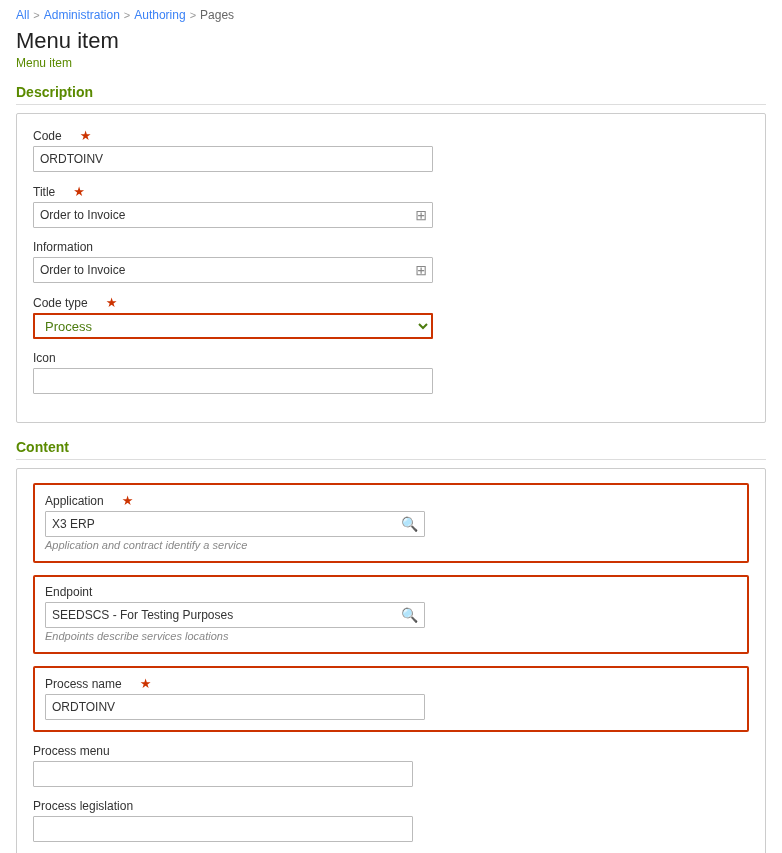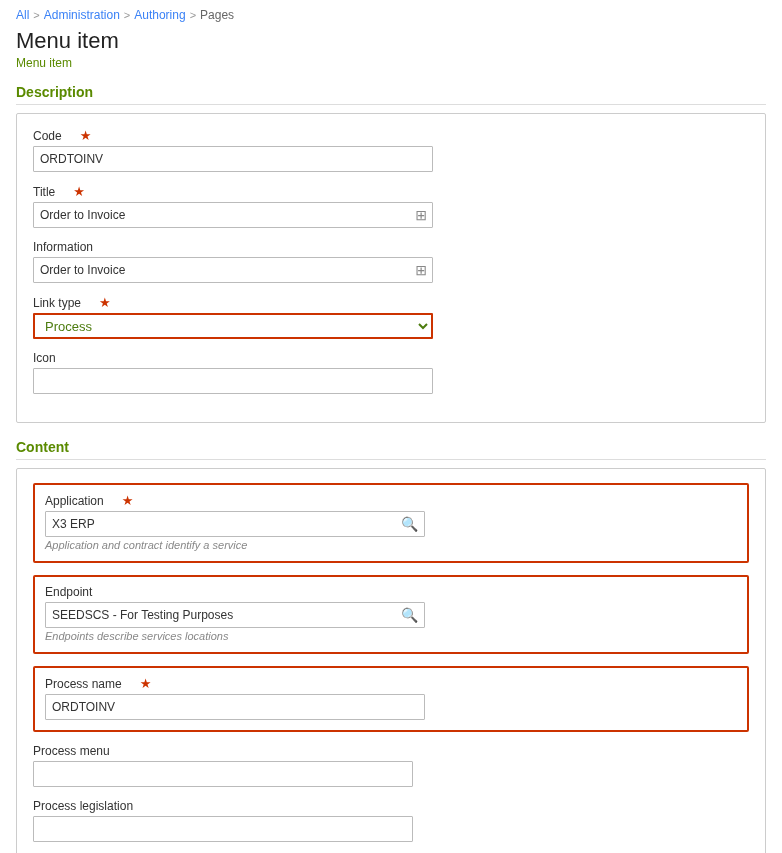--- a/index.html
+++ b/index.html
@@ -231,21 +231,21 @@
         <span>Information</span>
       </div>
       <div class="input-with-icon">
         <input type="text" class="field-input" value="Order to Invoice" style="">
         <span class="input-icon">⊞</span>
       </div>
     </div>
 
     <div class="form-group">
       <div class="field-label">
-        <span>Link type</span>
+        <span>Code type</span>
         <span class="required-star">★</span>
       </div>
       <select class="select-input field-highlighted">
         <option value="Process" selected="">Process</option>
         <option value="URL">URL</option>
         <option value="Page">Page</option>
       </select>
     </div>
 
     <div class="form-group">

